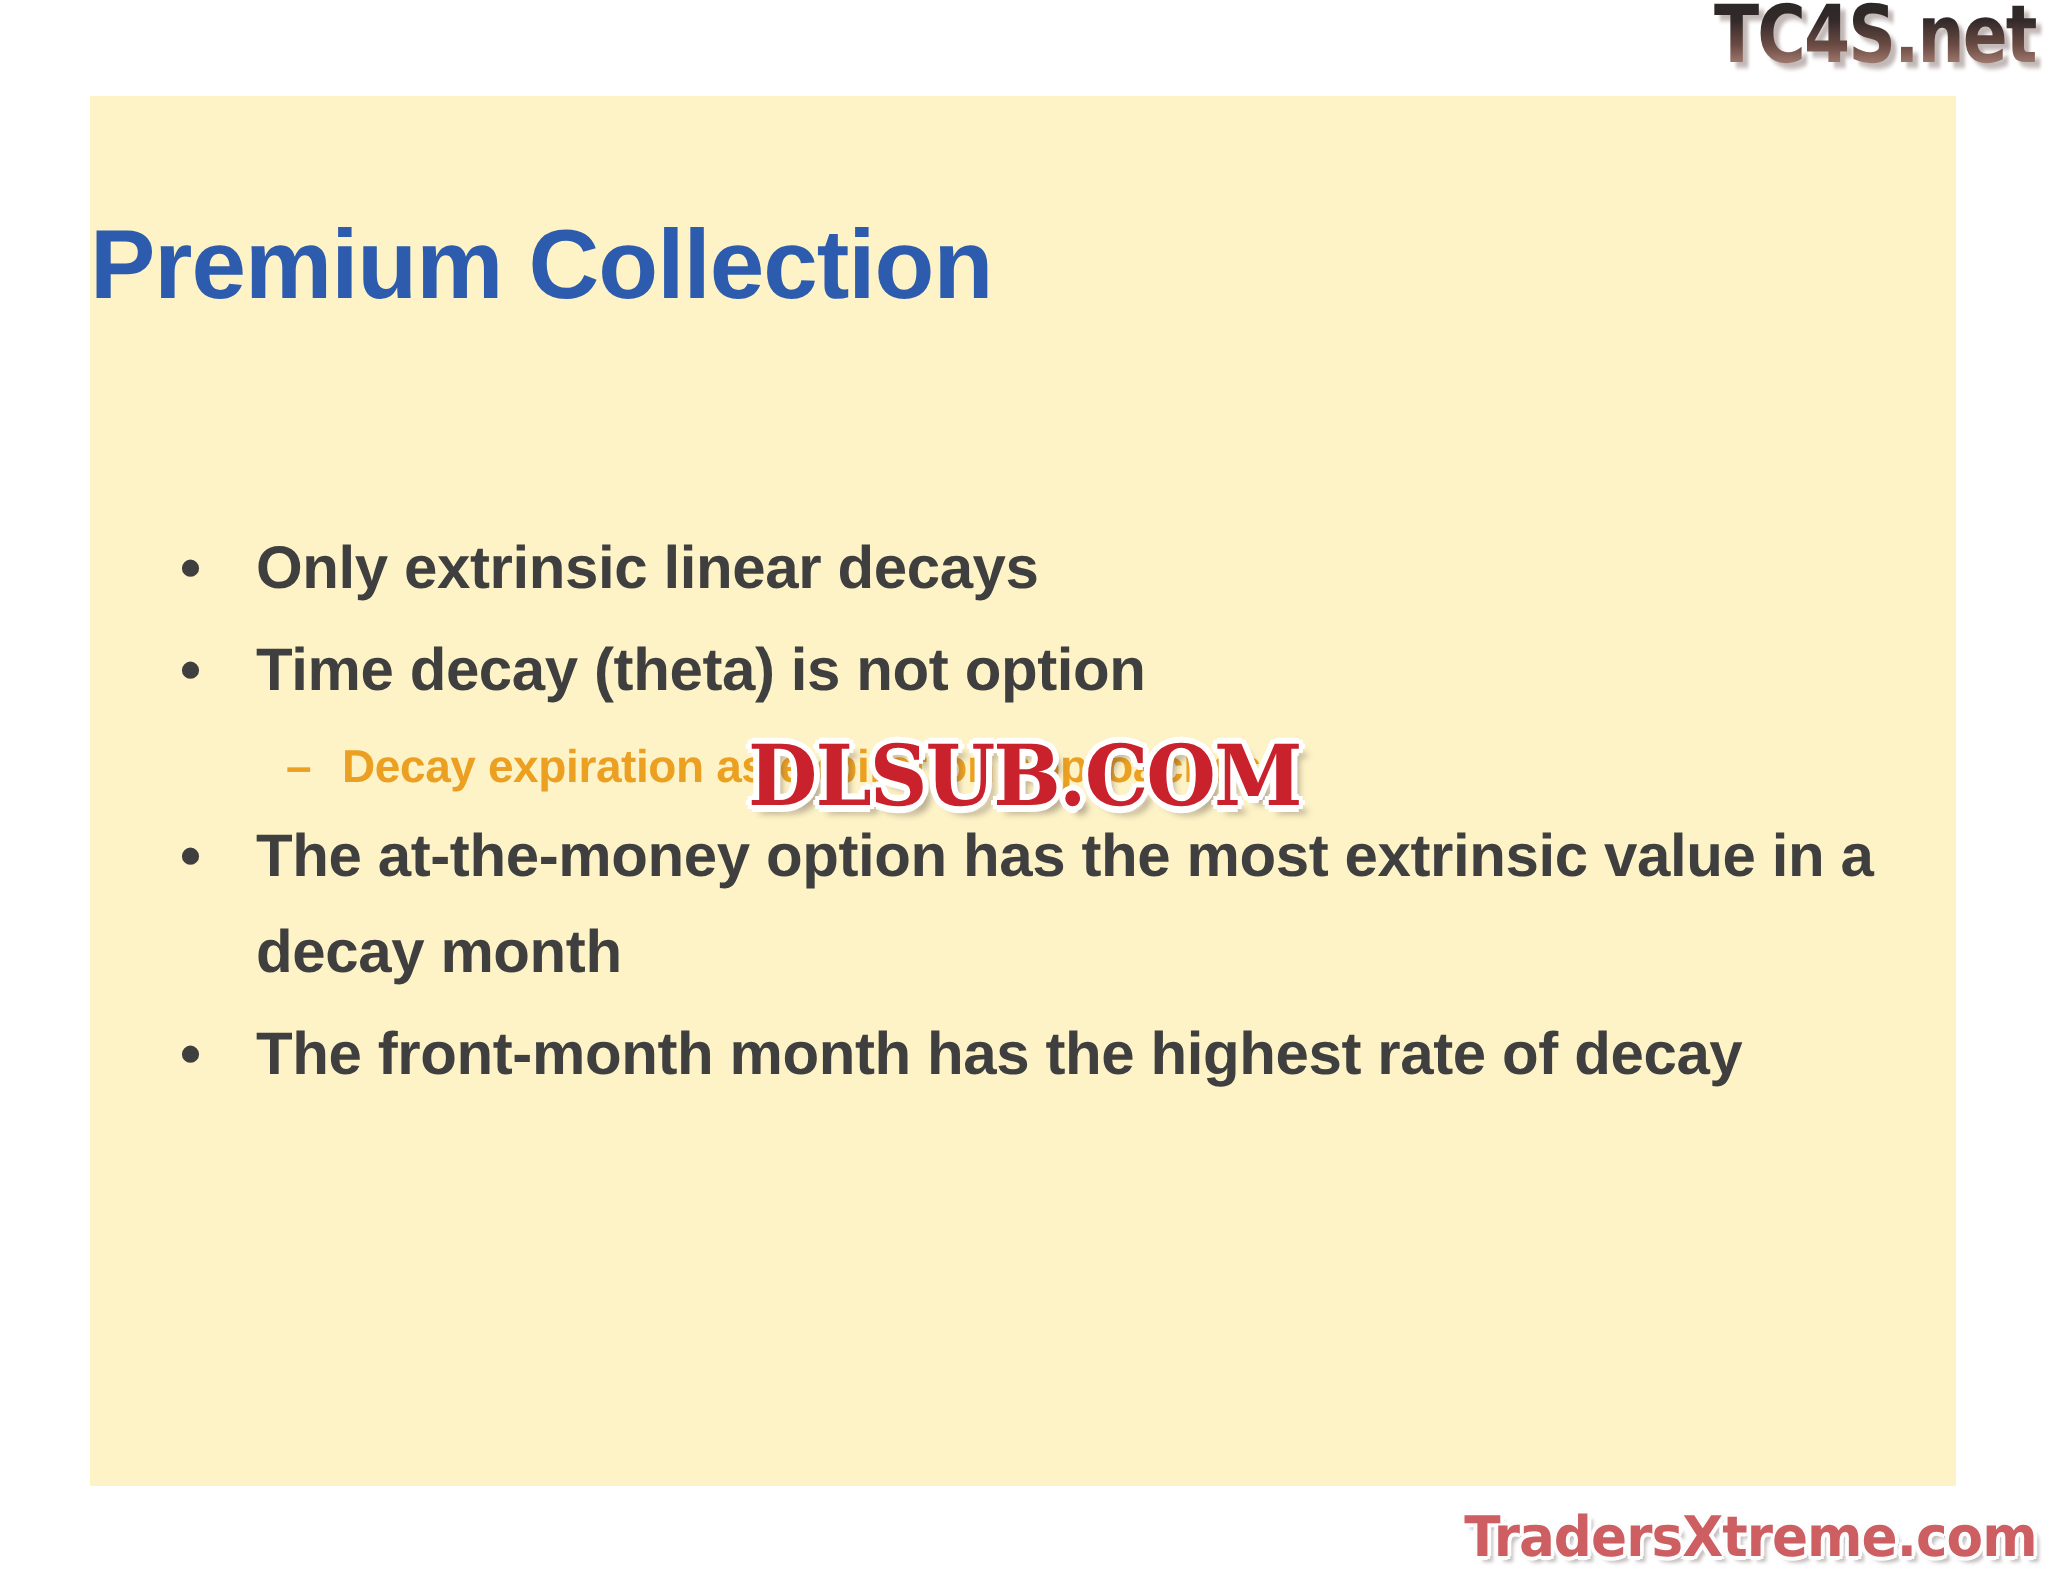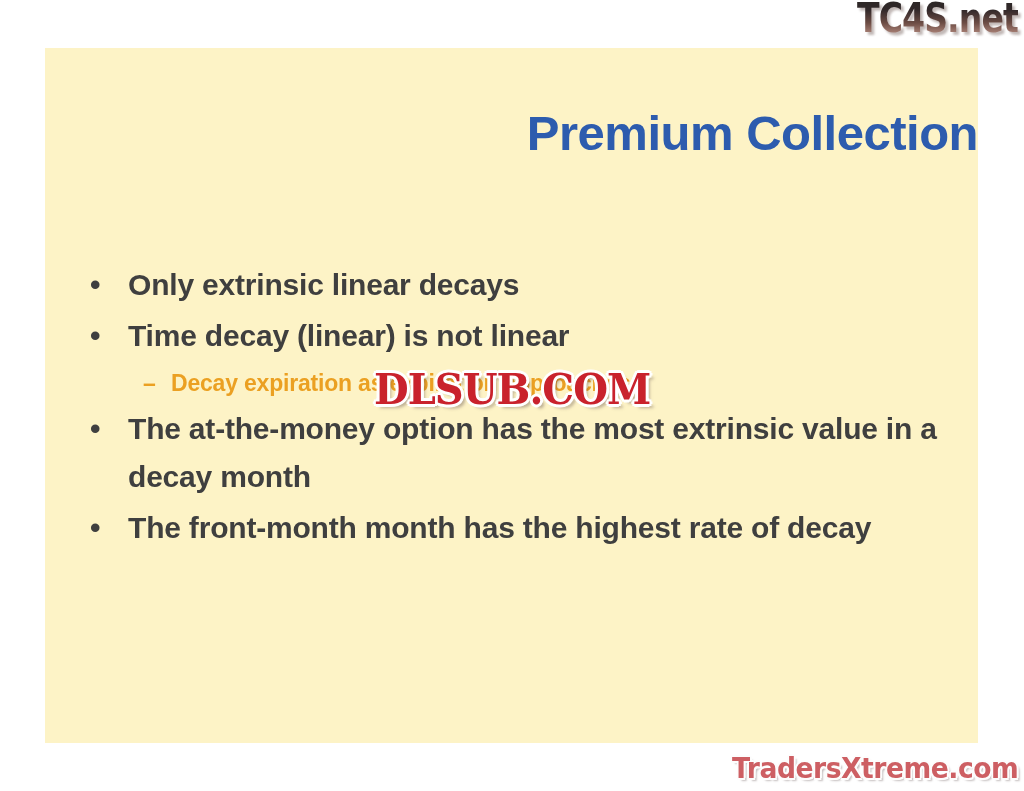--- a/index.html
+++ b/index.html
@@ -21,21 +21,21 @@
     left:45px; top:48px;
     width:933px; height:695px;
     background:#fdf3c6;
   }
 
   
   .slide-title {
     position:absolute;
     left:0; top:60px;
     width:100%;
-    text-align:right;
+    text-align:left;
     color:#2d5cae;
     font-size:49px;
     font-weight:bold;
     letter-spacing:-0.5px;
     line-height:1.05;
     white-space:nowrap;
   }
 
   
   .body-list {
@@ -148,21 +148,21 @@
 
     <div class="body-list">
 
       <div class="bullet-row lvl1">
         <span class="bullet-marker">•</span>
         <span class="bullet-text">Only extrinsic linear decays</span>
       </div>
 
       <div class="bullet-row lvl1">
         <span class="bullet-marker">•</span>
-        <span class="bullet-text">Time decay (linear) is not linear</span>
+        <span class="bullet-text">Time decay (theta) is not option</span>
       </div>
 
       <div class="bullet-row lvl2">
         <span class="bullet-marker">–</span>
         <span class="bullet-text">Decay expiration as expiration approaches</span>
       </div>
 
       <div class="bullet-row lvl1">
         <span class="bullet-marker">•</span>
         <span class="bullet-text">The at-the-money option has the most extrinsic value in a decay month</span>

